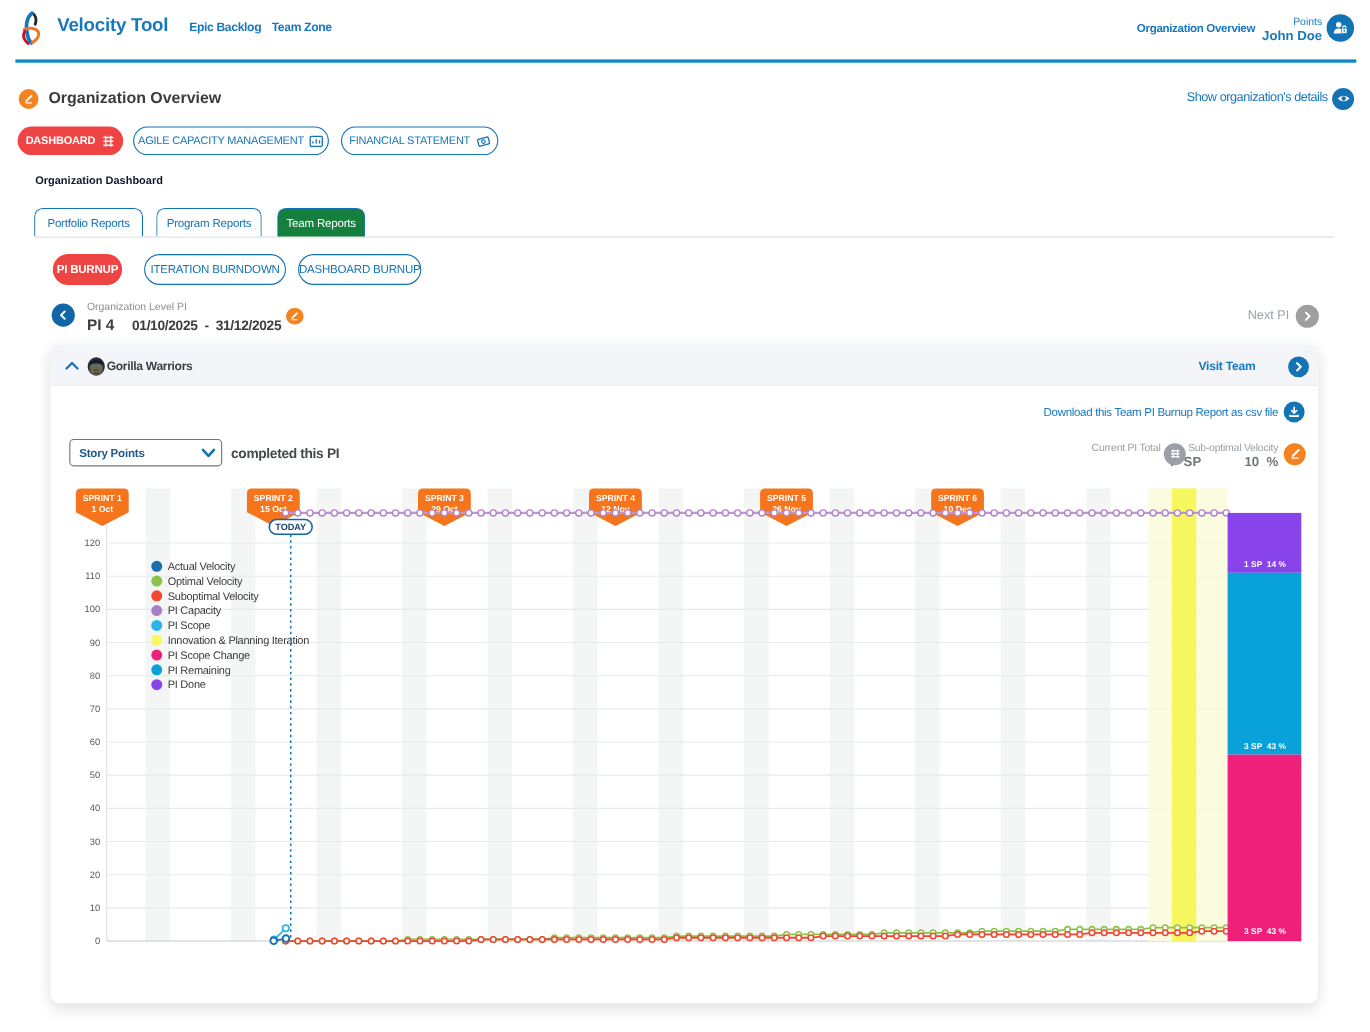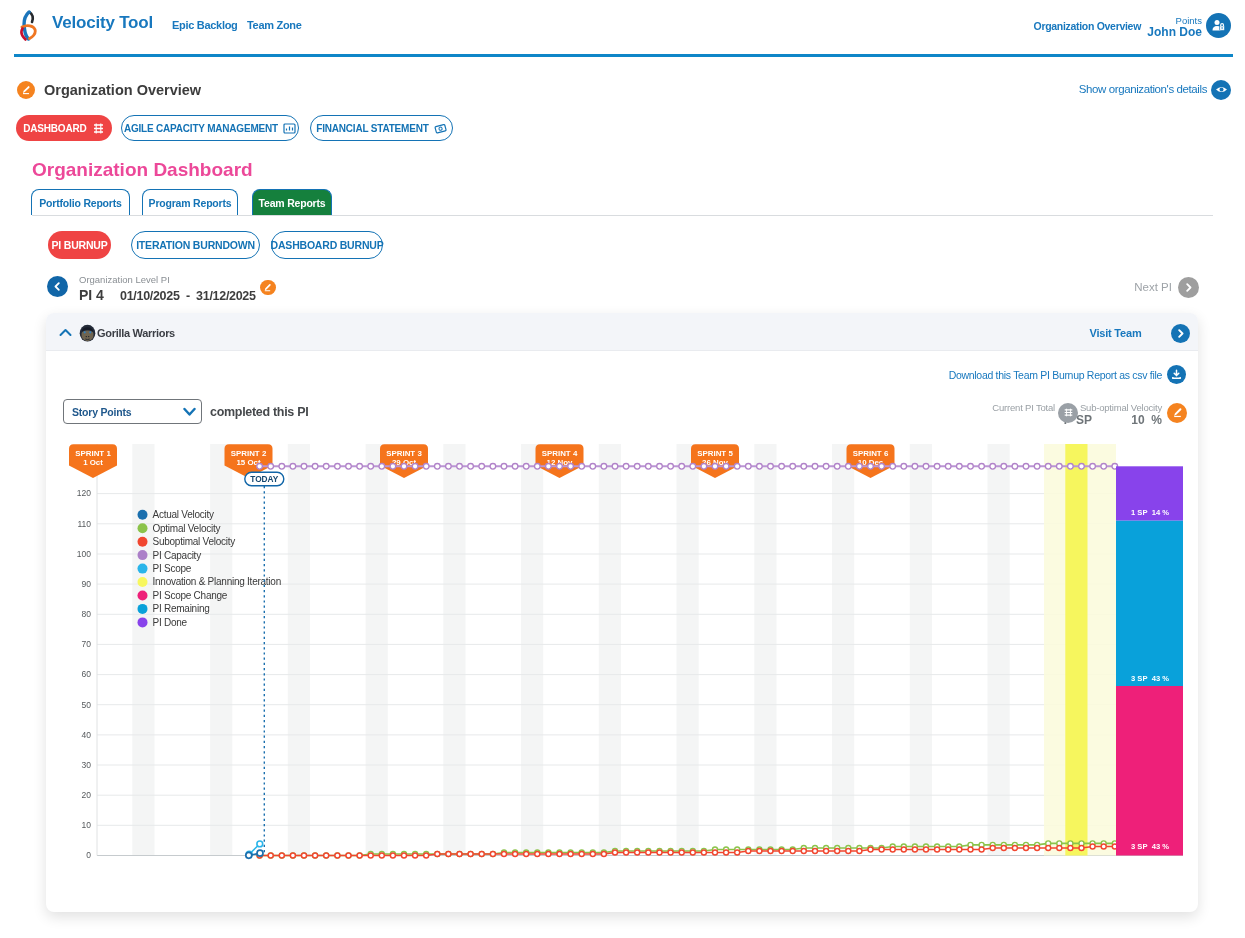--- a/index.html
+++ b/index.html
@@ -1,22 +1,22 @@
 <!DOCTYPE html>
 <html><head><meta charset="utf-8">
 <style>
 *{margin:0;padding:0;box-sizing:border-box}
 html,body{width:1245px;height:938px;background:#fff;font-family:"Liberation Sans",sans-serif;overflow:hidden;position:relative}
 .abs{position:absolute}
 .b{font-weight:bold}
 .blue{color:#1878be}
 .circ{position:absolute;border-radius:50%;display:flex;align-items:center;justify-content:center}
-.obtn{position:absolute;border:1.5px solid #1473b5;border-radius:14px;background:#fff;color:#1473b5;font-weight:bold;font-size:10px;display:flex;align-items:center;justify-content:center;letter-spacing:-0.2px;white-space:nowrap}
+.obtn{position:absolute;border:1.5px solid #1473b5;border-radius:14px;background:#fff;color:#1473b5;font-weight:normal;font-size:10px;display:flex;align-items:center;justify-content:center;letter-spacing:-0.2px;white-space:nowrap}
 .fbtn{position:absolute;border-radius:14px;background:#ef4444;color:#fff;font-weight:bold;font-size:10px;display:flex;align-items:center;justify-content:center;letter-spacing:-0.2px;white-space:nowrap}
-.tab{position:absolute;top:189px;height:26px;border:1.5px solid #1473b5;border-bottom:none;border-radius:8px 8px 0 0;background:#fff;color:#1473b5;font-weight:bold;font-size:10.5px;display:flex;align-items:center;justify-content:center;letter-spacing:-0.2px;white-space:nowrap}
+.tab{position:absolute;top:189px;height:26px;border:1.5px solid #1473b5;border-bottom:none;border-radius:8px 8px 0 0;background:#fff;color:#1473b5;font-weight:normal;font-size:10.5px;display:flex;align-items:center;justify-content:center;letter-spacing:-0.2px;white-space:nowrap}
 </style></head>
 <body>
 
 <div class="abs" style="left:0;top:0;width:1245px;height:54px;background:#fff"></div>
 <div class="abs" style="left:14px;top:53.5px;width:1219px;height:3.5px;background:#0e86c8"></div>
 <svg class="abs" style="left:19px;top:10px" width="19" height="32" viewBox="0 0 19 32">
  <path d="M10.5 2 C14 4.5 14.5 8 13 12" fill="none" stroke="#25292e" stroke-width="2.6" stroke-linecap="round"></path>
  <path d="M10 2 C5.5 6 4.5 13 5.5 19 C6 23 7.5 27 9.5 29" fill="none" stroke="#1b75bb" stroke-width="3.4" stroke-linecap="round"></path>
  <path d="M3 17 C8 14.5 14.5 15.5 16 19.5 C17 23 14 26.5 10.5 28.5" fill="none" stroke="#ef7622" stroke-width="2.8" stroke-linecap="round"></path>
  <path d="M3.5 18.5 C1.5 22 2.5 26 6.5 29.5" fill="none" stroke="#c8102e" stroke-width="2.6" stroke-linecap="round"></path>
@@ -69,21 +69,21 @@
     </svg>
 </div>
 <div class="obtn" style="left:310px;top:115px;width:143px;height:26px">FINANCIAL STATEMENT&nbsp;&nbsp;
  <svg width="13" height="13" viewBox="0 0 13 13">
       <g transform="rotate(-15 6.5 6.5)">
         <rect x="1.5" y="3.5" width="10" height="6.5" rx="1" fill="none" stroke="#1473b5" stroke-width="1.2"></rect>
         <circle cx="6.5" cy="6.7" r="1.6" fill="none" stroke="#1473b5" stroke-width="1"></circle>
       </g>
     </svg>
 </div>
-<div class="abs b" style="left:32px;top:159px;font-size:19px;color:#ec4899">Organization Dashboard</div>
+<div class="abs b" style="left:32px;top:159px;font-size:10px;color:#0f172a">Organization Dashboard</div>
 
 <div class="abs" style="left:32px;top:214.5px;width:1181px;height:1px;background:#d9dcdf"></div>
 <div class="tab" style="left:31px;width:99px">Portfolio Reports</div>
 <div class="tab" style="left:142px;width:96px">Program Reports</div>
 <div class="tab" style="left:252px;width:80px;background:#15803d;color:#fff">Team Reports</div>
 
 <div class="fbtn" style="left:48px;top:231px;width:63px;height:28px;font-size:10.5px">PI BURNUP</div>
 <div class="obtn" style="left:131px;top:231px;width:129px;height:28px;font-size:10.5px">ITERATION BURNDOWN</div>
 <div class="obtn" style="left:271px;top:231px;width:112px;height:28px;font-size:10.5px">DASHBOARD BURNUP</div>
 

